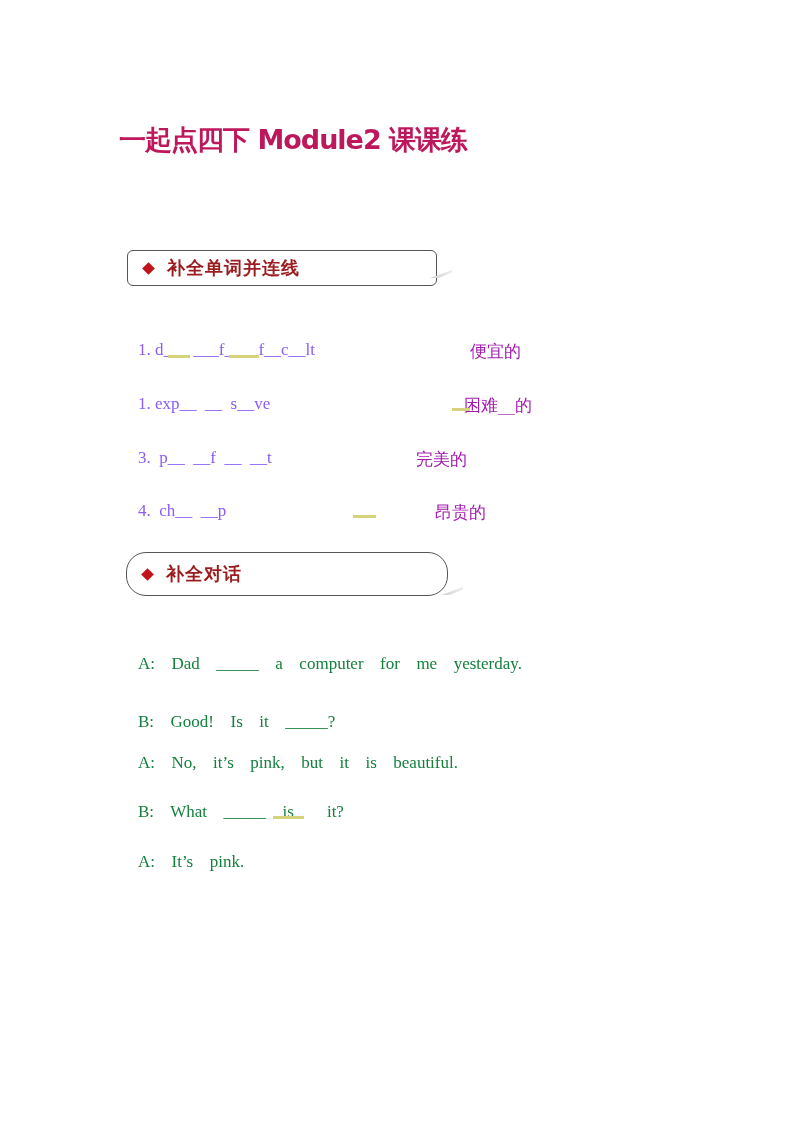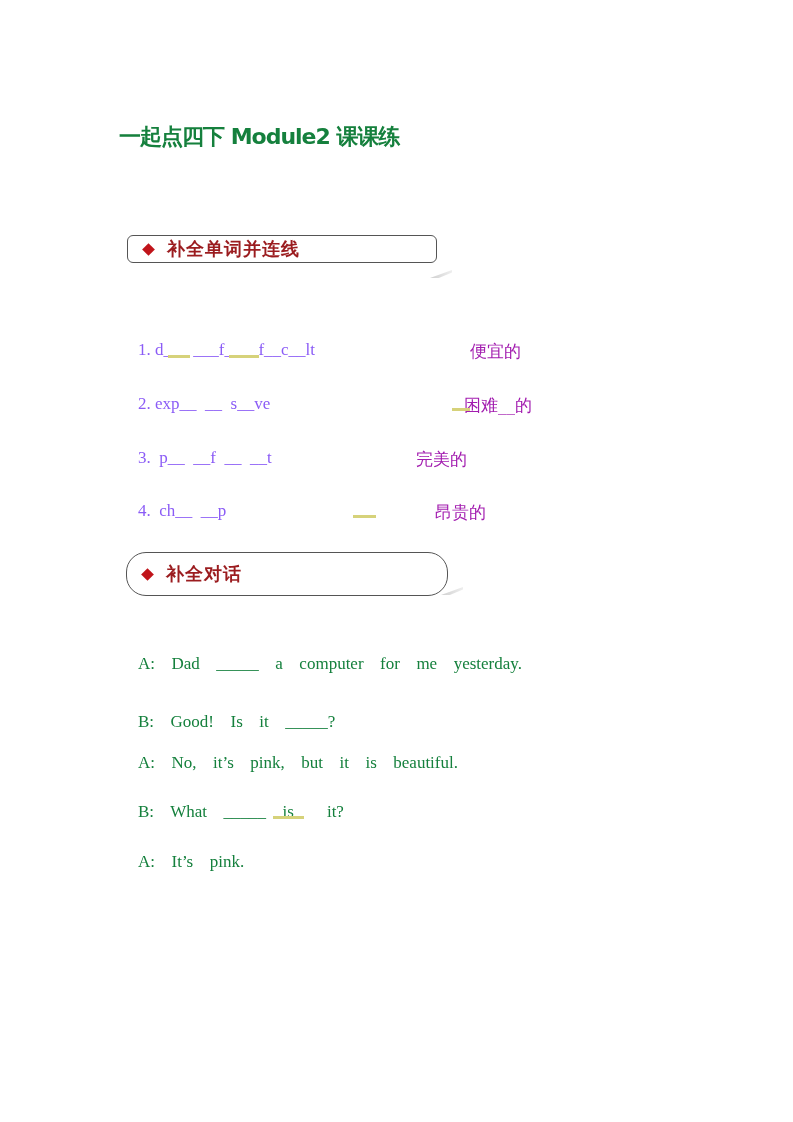--- a/index.html
+++ b/index.html
@@ -14,23 +14,23 @@
       overflow: hidden;
       font-family: "Liberation Serif", "DejaVu Serif", serif;
       color: #222;
     }
     .title {
       position: absolute;
       left: 119px;
       top: 122px;
       font-family: "DejaVu Sans", "Liberation Sans", sans-serif;
       font-weight: bold;
-      font-size: 22px;
+      font-size: 27px;
       letter-spacing: -1px;
-      color: #15803d;
+      color: #be185d;
       white-space: nowrap;
     }
     .section-box {
       position: absolute;
       border: 1.5px solid #555;
       border-radius: 6px;
       background: #fff;
       box-sizing: border-box;
       display: flex;
       align-items: center;
@@ -83,32 +83,32 @@
       white-space: pre;
       word-spacing: 4px;
       color: #15803d;
     }
   </style>
 </head>
 <body>
 
 <div class="title">一起点四下 Module2 课课练</div>
 
-<div class="section-box" style="left:127px; top:235px; width:310px; height:28px;">
+<div class="section-box" style="left:127px; top:250px; width:310px; height:36px;">
   <span class="diamond"></span>
   <span class="section-label">补全单词并连线</span>
 </div>
 <div class="section-shadow" style="left:430px; top:270px;"></div>
 
 <div class="line" style="left:138px; top:340px;">1. d___ ___f____f__c__lt</div>
 <div class="cn" style="left:470px; top:340px;">便宜的</div>
 <div class="hl" style="left:168px; top:355px; width:22px;"></div>
 <div class="hl" style="left:229px; top:355px; width:30px;"></div>
 
-<div class="line" style="left:138px; top:394px;">2. exp__  __  s__ve</div>
+<div class="line" style="left:138px; top:394px;">1. exp__  __  s__ve</div>
 <div class="cn" style="left:416px; top:394px;margin-left:48px;">困难__的</div>
 <div class="hl" style="left:452px; top:408px; width:18px;"></div>
 
 <div class="line" style="left:138px; top:448px;">3.  p__  __f  __  __t</div>
 <div class="cn" style="left:416px; top:448px;">完美的</div>
 
 <div class="line" style="left:138px; top:501px;">4.  ch__  __p</div>
 <div class="hl" style="left:353px; top:515px; width:23px;"></div>
 <div class="cn" style="left:435px; top:501px;">昂贵的</div>
 

